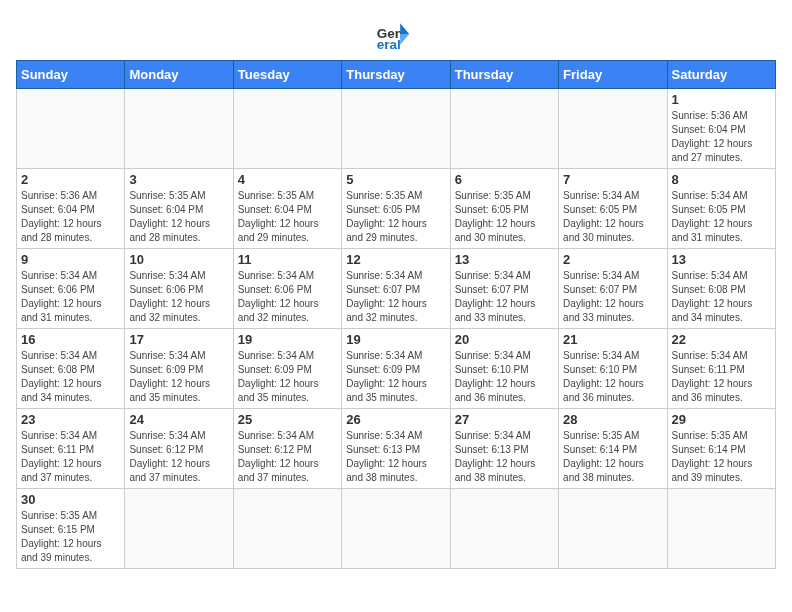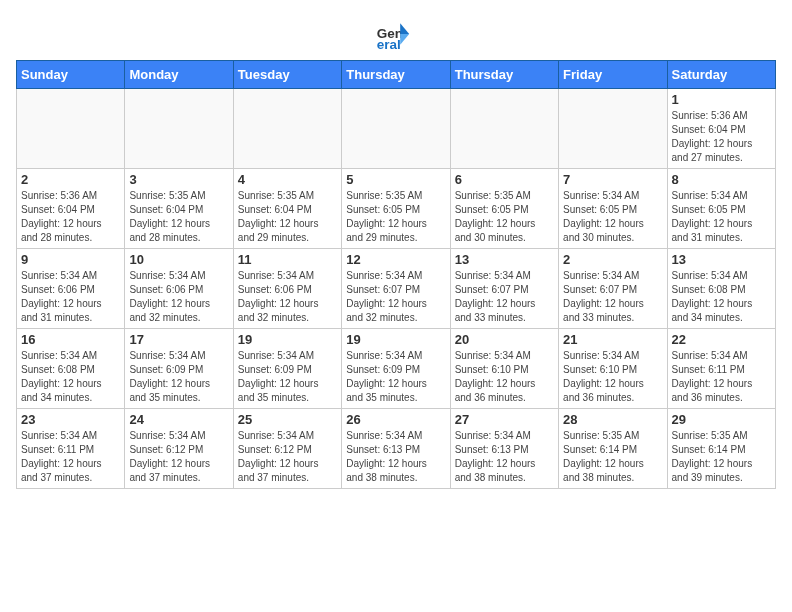--- a/index.html
+++ b/index.html
@@ -308,14 +308,28 @@
 Sunset: 6:14 PM
 Daylight: 12 hours and 38 minutes.</div>
         </td>
         <td>
           <span class="day-number">29</span>
           <div class="day-info">Sunrise: 5:35 AM
 Sunset: 6:14 PM
 Daylight: 12 hours and 39 minutes.</div>
         </td>
       </tr>
+      <tr class="last-row">
+        <td>
+          <span class="day-number">30</span>
+          <div class="day-info">Sunrise: 5:35 AM
+Sunset: 6:15 PM
+Daylight: 12 hours and 39 minutes.</div>
+        </td>
+        <td class="empty"></td>
+        <td class="empty"></td>
+        <td class="empty"></td>
+        <td class="empty"></td>
+        <td class="empty"></td>
+        <td class="empty"></td>
+      </tr>
     </tbody>
 </table>
 
 </body></html>

